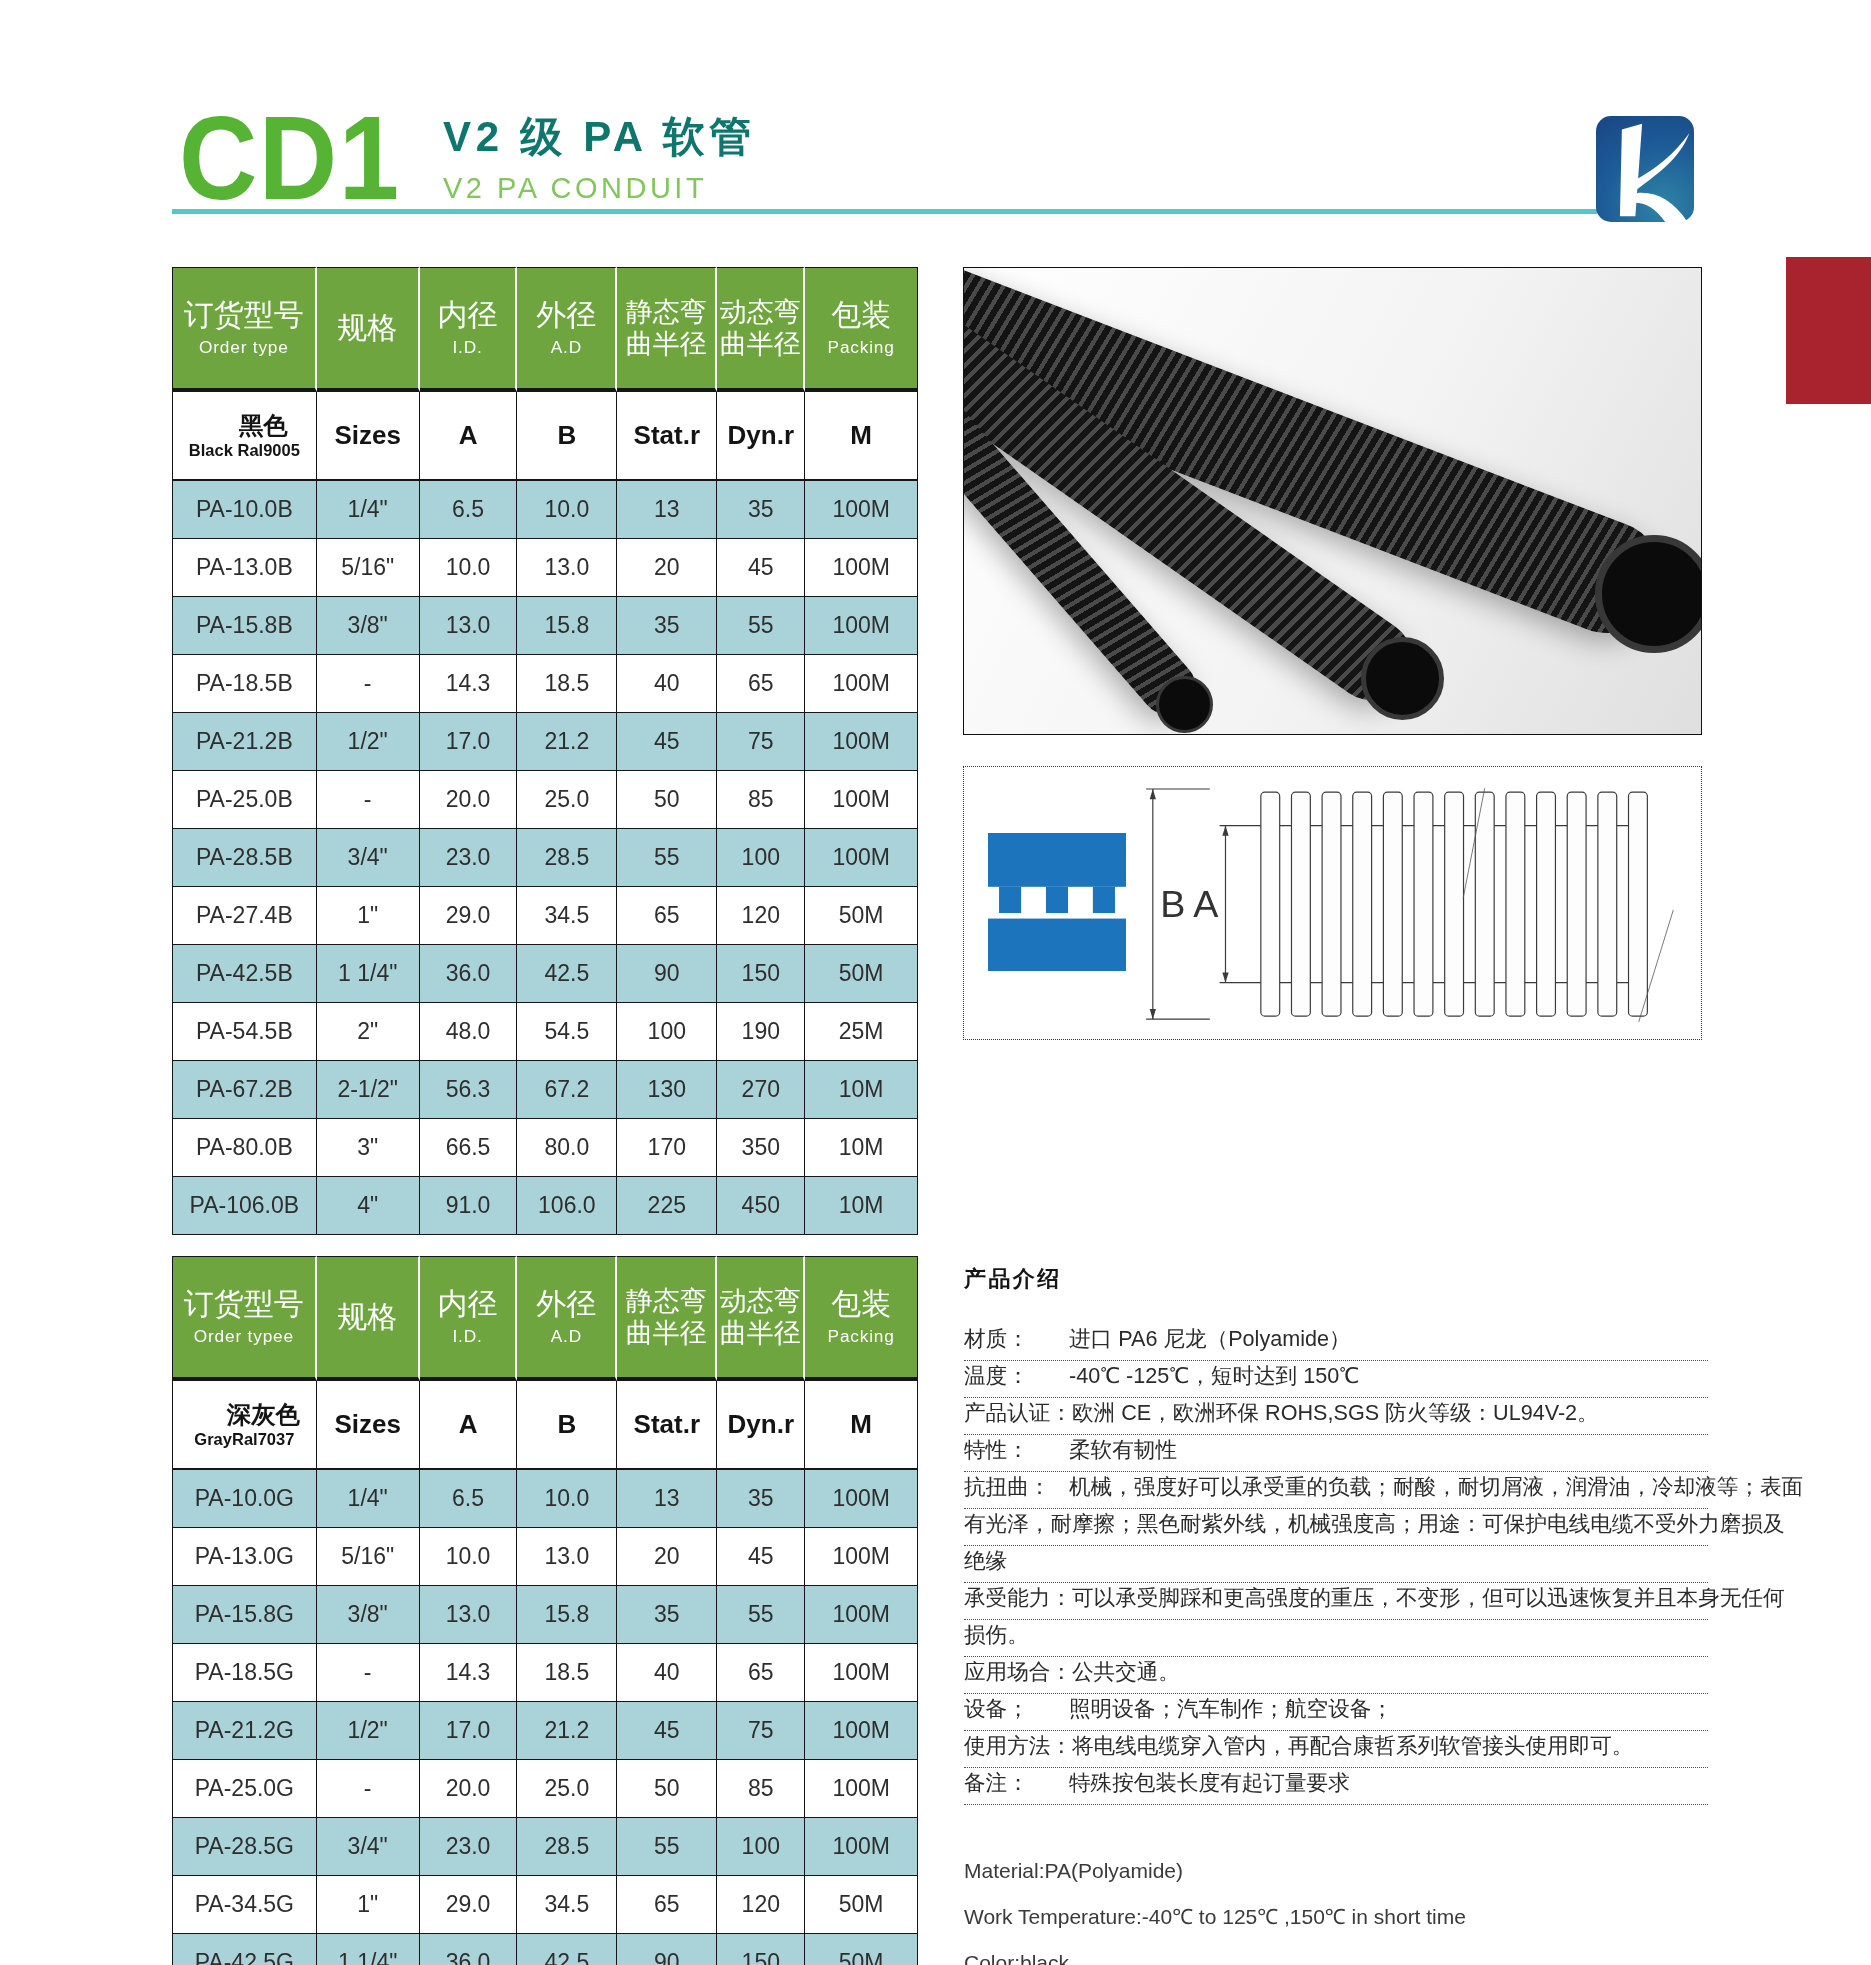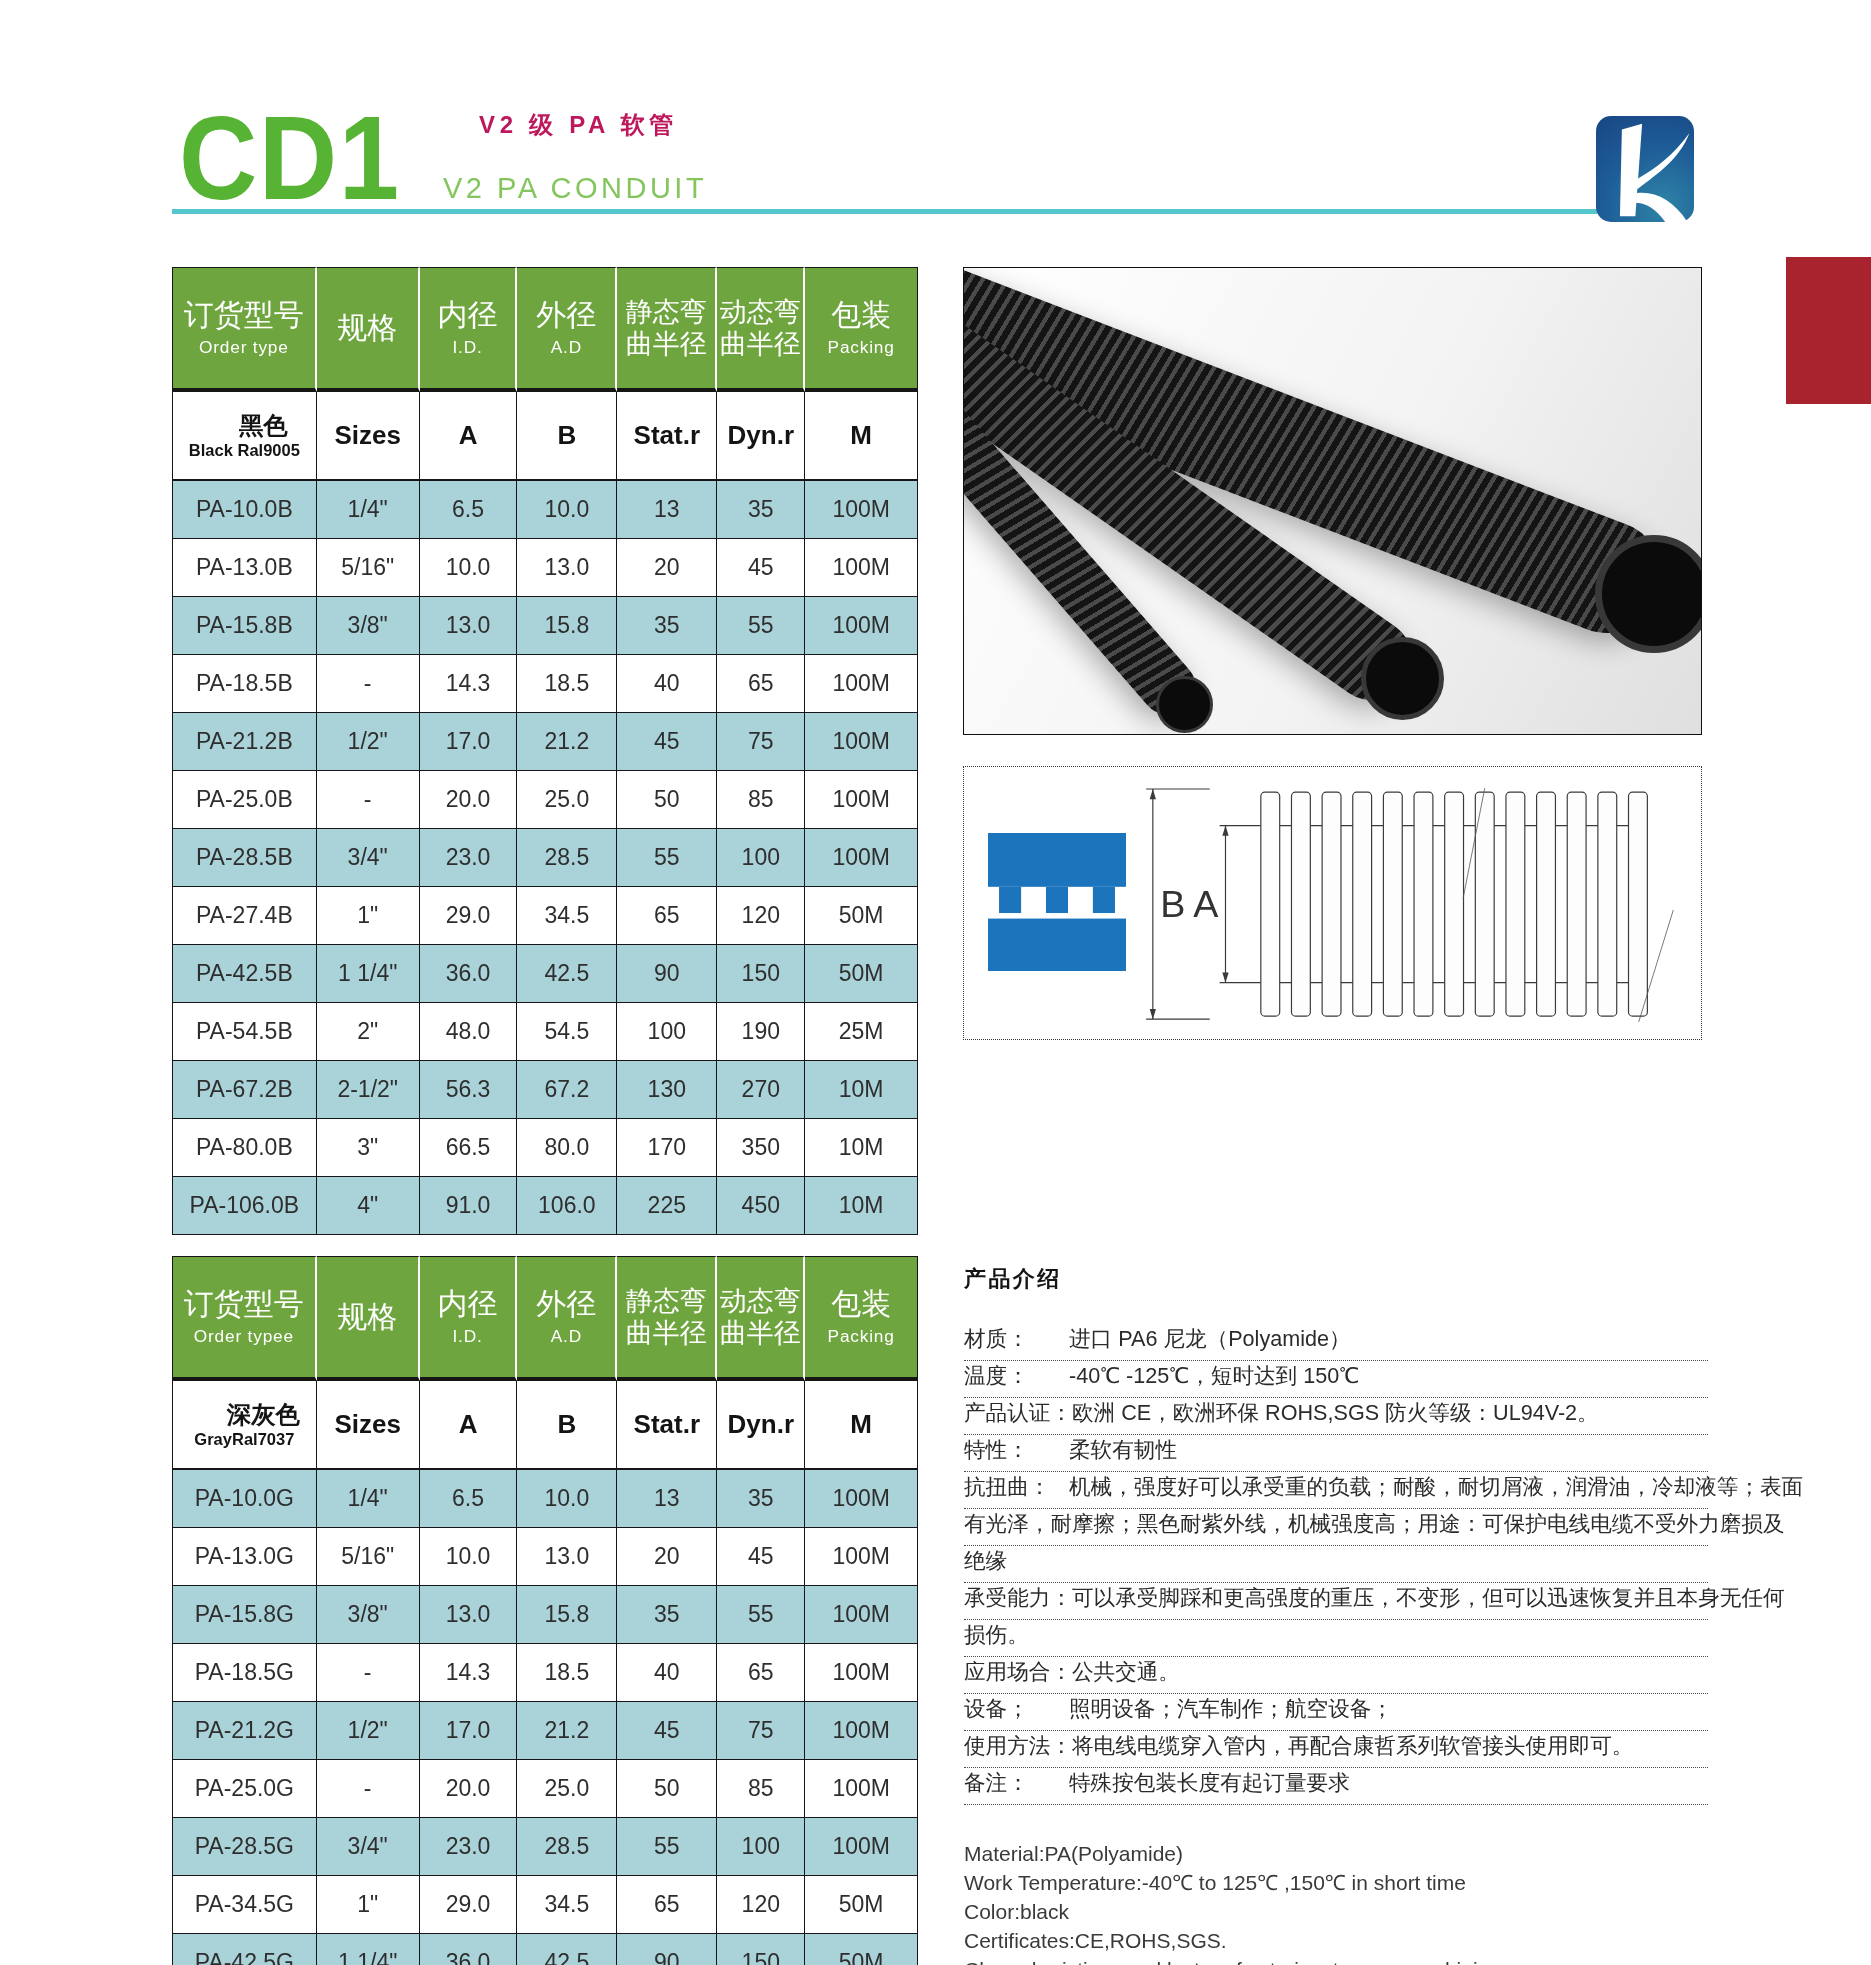--- a/index.html
+++ b/index.html
@@ -2,22 +2,22 @@
 <html style="font-size:6.3px"><head>
 <meta charset="utf-8">
 <style>
   html,body{margin:0;padding:0;background:#fff;}
   #page{position:relative;width:1872px;height:2647px;background:#ffffff;overflow:hidden;
         font-family:"Liberation Sans",sans-serif;color:#222;}
 
   
   #cd1{position:absolute;left:179px;top:99px;font-size:118px;line-height:1;font-weight:bold;
        color:#56b333;transform:scaleX(0.92);transform-origin:left top;letter-spacing:1.6px;}
-  #title-cn{position:absolute;left:443px;top:109px;font-size:24px;font-weight:bold;
-            color:#be185d;letter-spacing:4.7px;margin-left:36px;}
+  #title-cn{position:absolute;left:443px;top:109px;font-size:42px;font-weight:bold;
+            color:#0f766e;letter-spacing:4.7px;}
   #title-en{position:absolute;left:443px;top:172px;font-size:29px;font-weight:400;
             color:#84c55d;letter-spacing:3.5px;}
   #header-line{position:absolute;left:172px;top:209px;width:1425px;height:4.7px;background:#54c6cc;}
   #logo{position:absolute;left:1596px;top:116px;width:98px;height:106px;border-radius:15px;
         background:radial-gradient(130% 120% at 68% 85%, #2e84a6 0%, #1d5b97 48%, #173f7c 100%);}
   #logo svg{position:absolute;left:0;top:0;width:100%;height:100%;}
   #red-tab{position:absolute;left:1786px;top:257px;width:86px;height:147px;background:#a8232e;}
 
   
   .table-wrap{position:absolute;left:172px;width:746px;}
@@ -67,21 +67,21 @@
   
   #intro-title{position:absolute;left:964px;top:1264px;font-size:22px;font-weight:bold;
                color:#151515;letter-spacing:2.4px;}
   #spec-lines{position:absolute;left:964px;top:1324px;width:744px;}
   .spec-line{min-height:36px;display:flex;align-items:flex-start;border-bottom:0.8px dotted #4a4a4a;
              font-size:21.6px;color:#2b2b2b;white-space:nowrap;}
   .spec-line .lbl{flex:0 0 auto;}
   .spec-line .lbl:not(:empty){min-width:105px;}
   #english-block{position:absolute;left:964px;top:1839px;width:884px;font-size:21px;
                  line-height:29px;color:#3a3a3a;}
-  .en-line{white-space:nowrap;}
+  .en-line{white-space:nowrap;margin-top:17px;}
 </style>
 </head>
 <body>
 
 <div id="page">
 
   <div id="cd1">CD1</div>
   <div id="title-cn">V2 级 PA 软管</div>
   <div id="title-en">V2 PA CONDUIT</div>
   <div id="header-line"></div>

